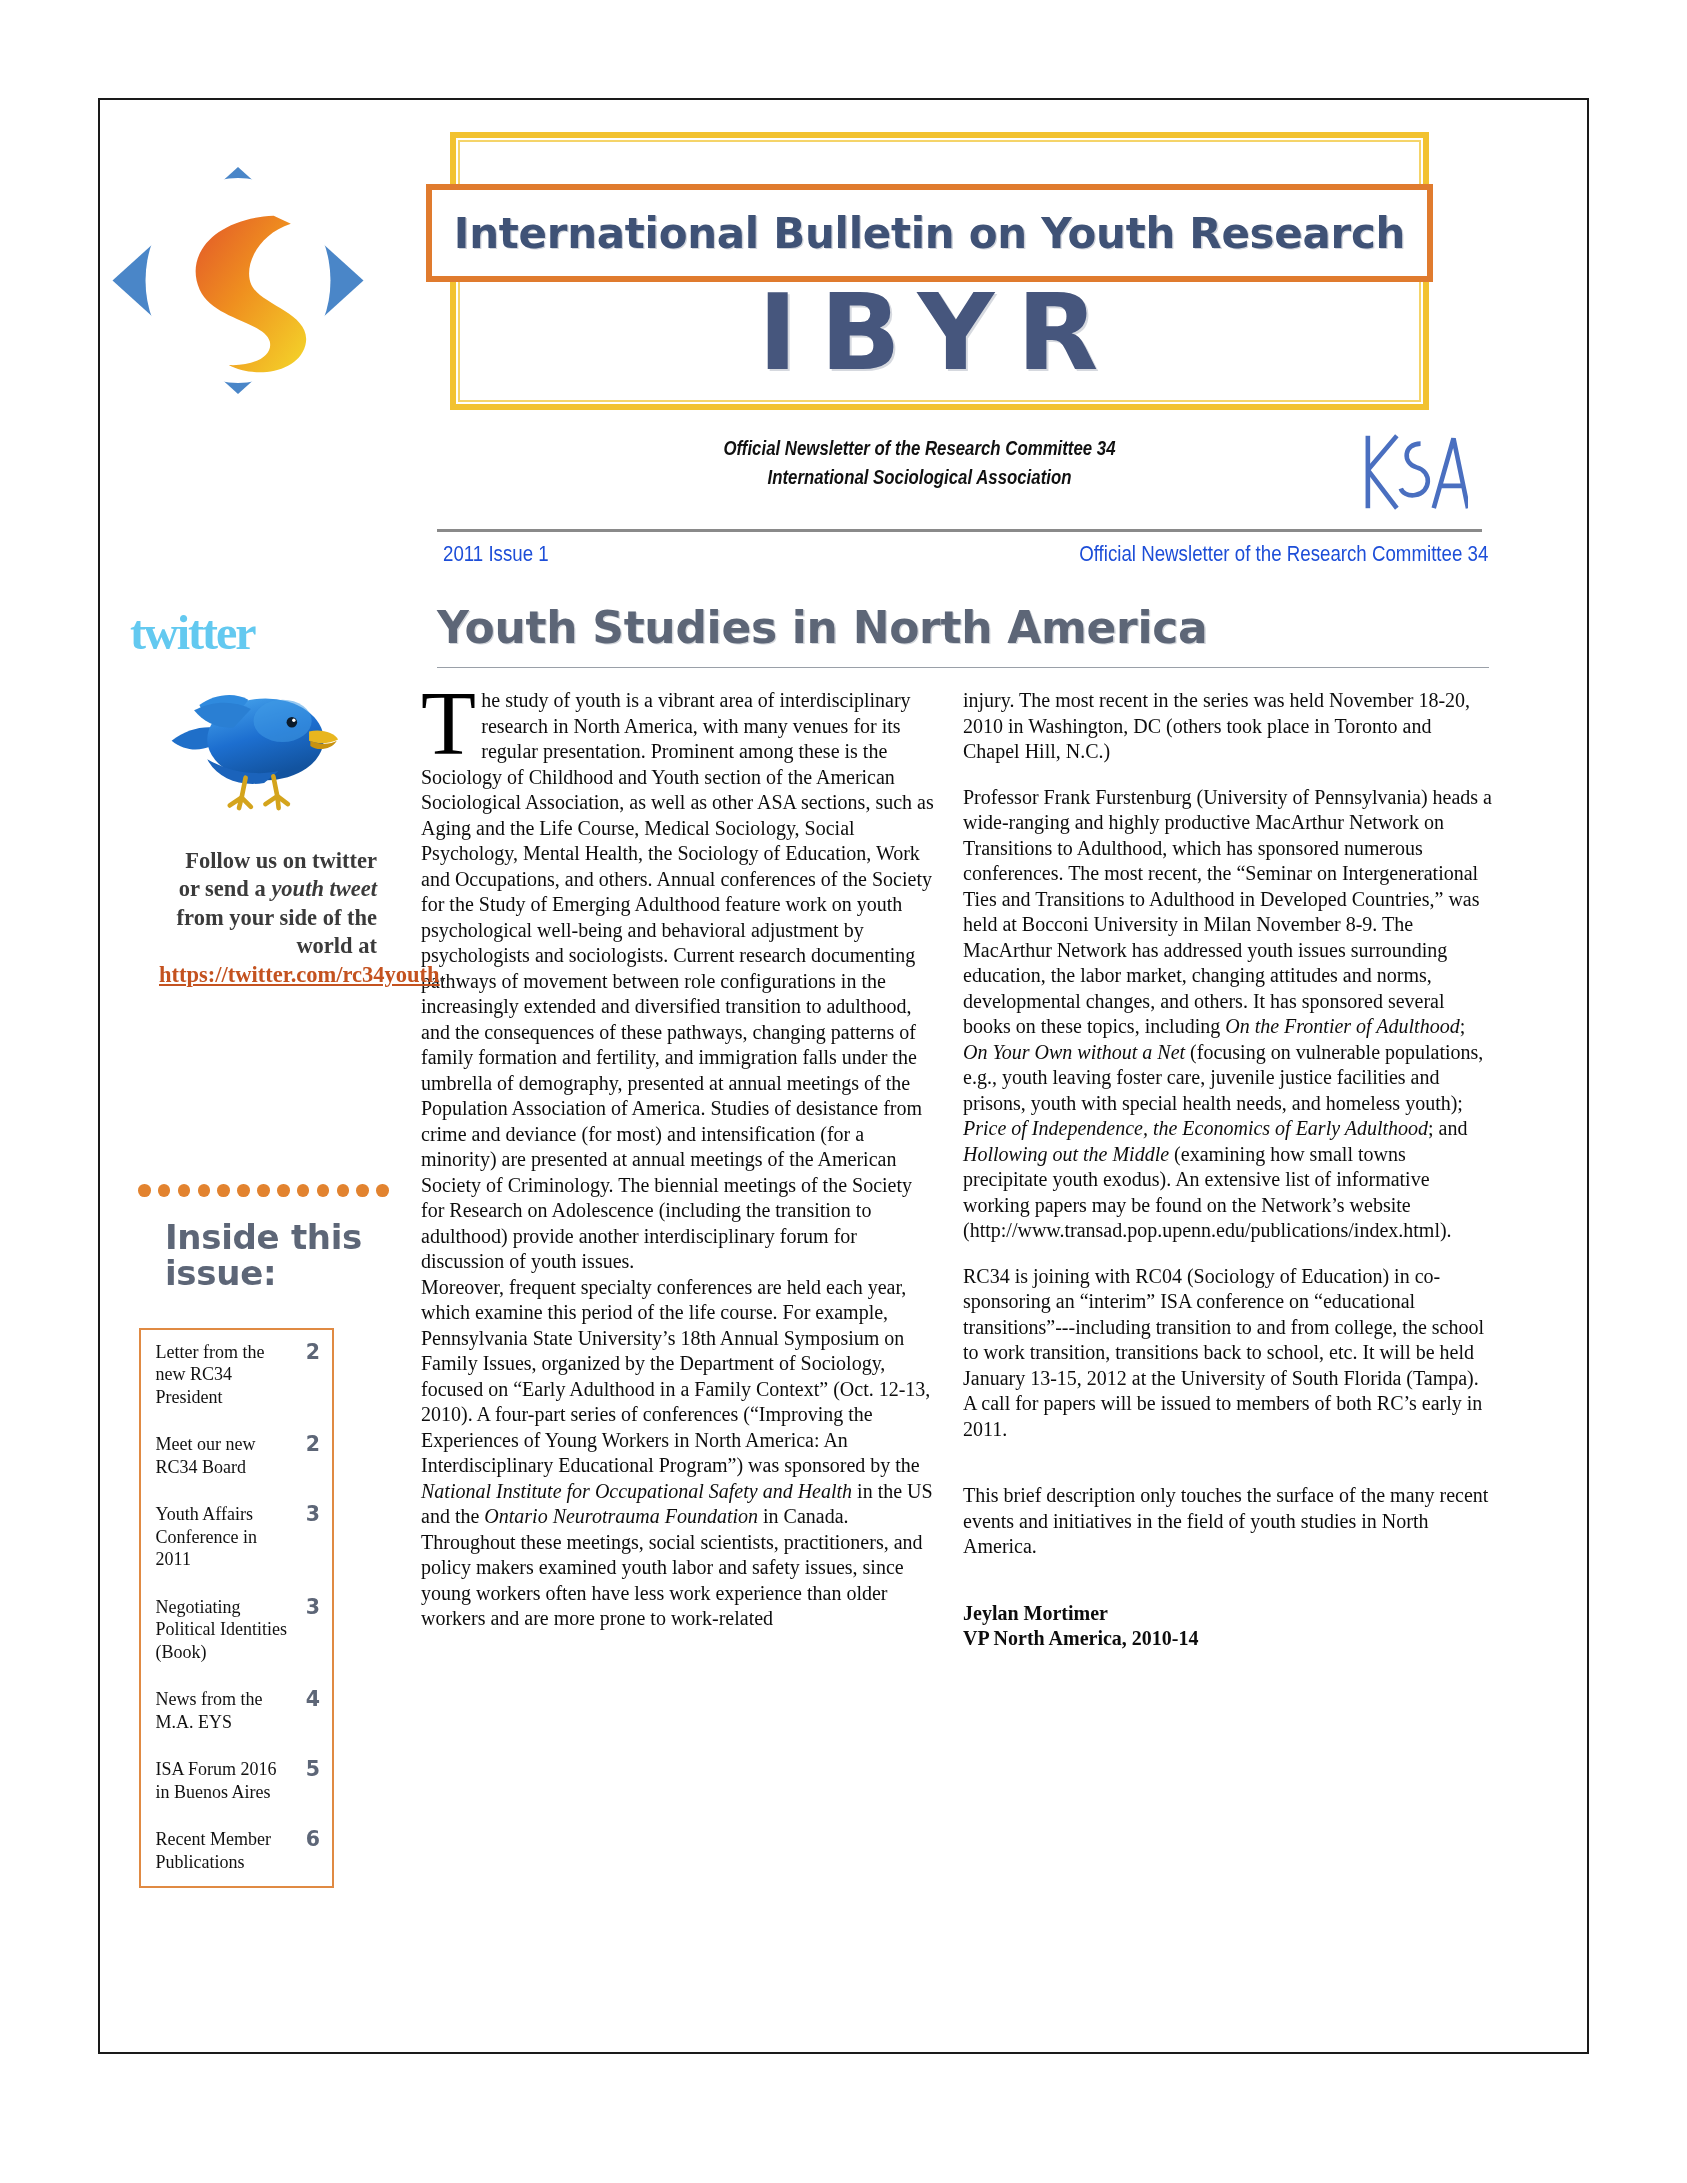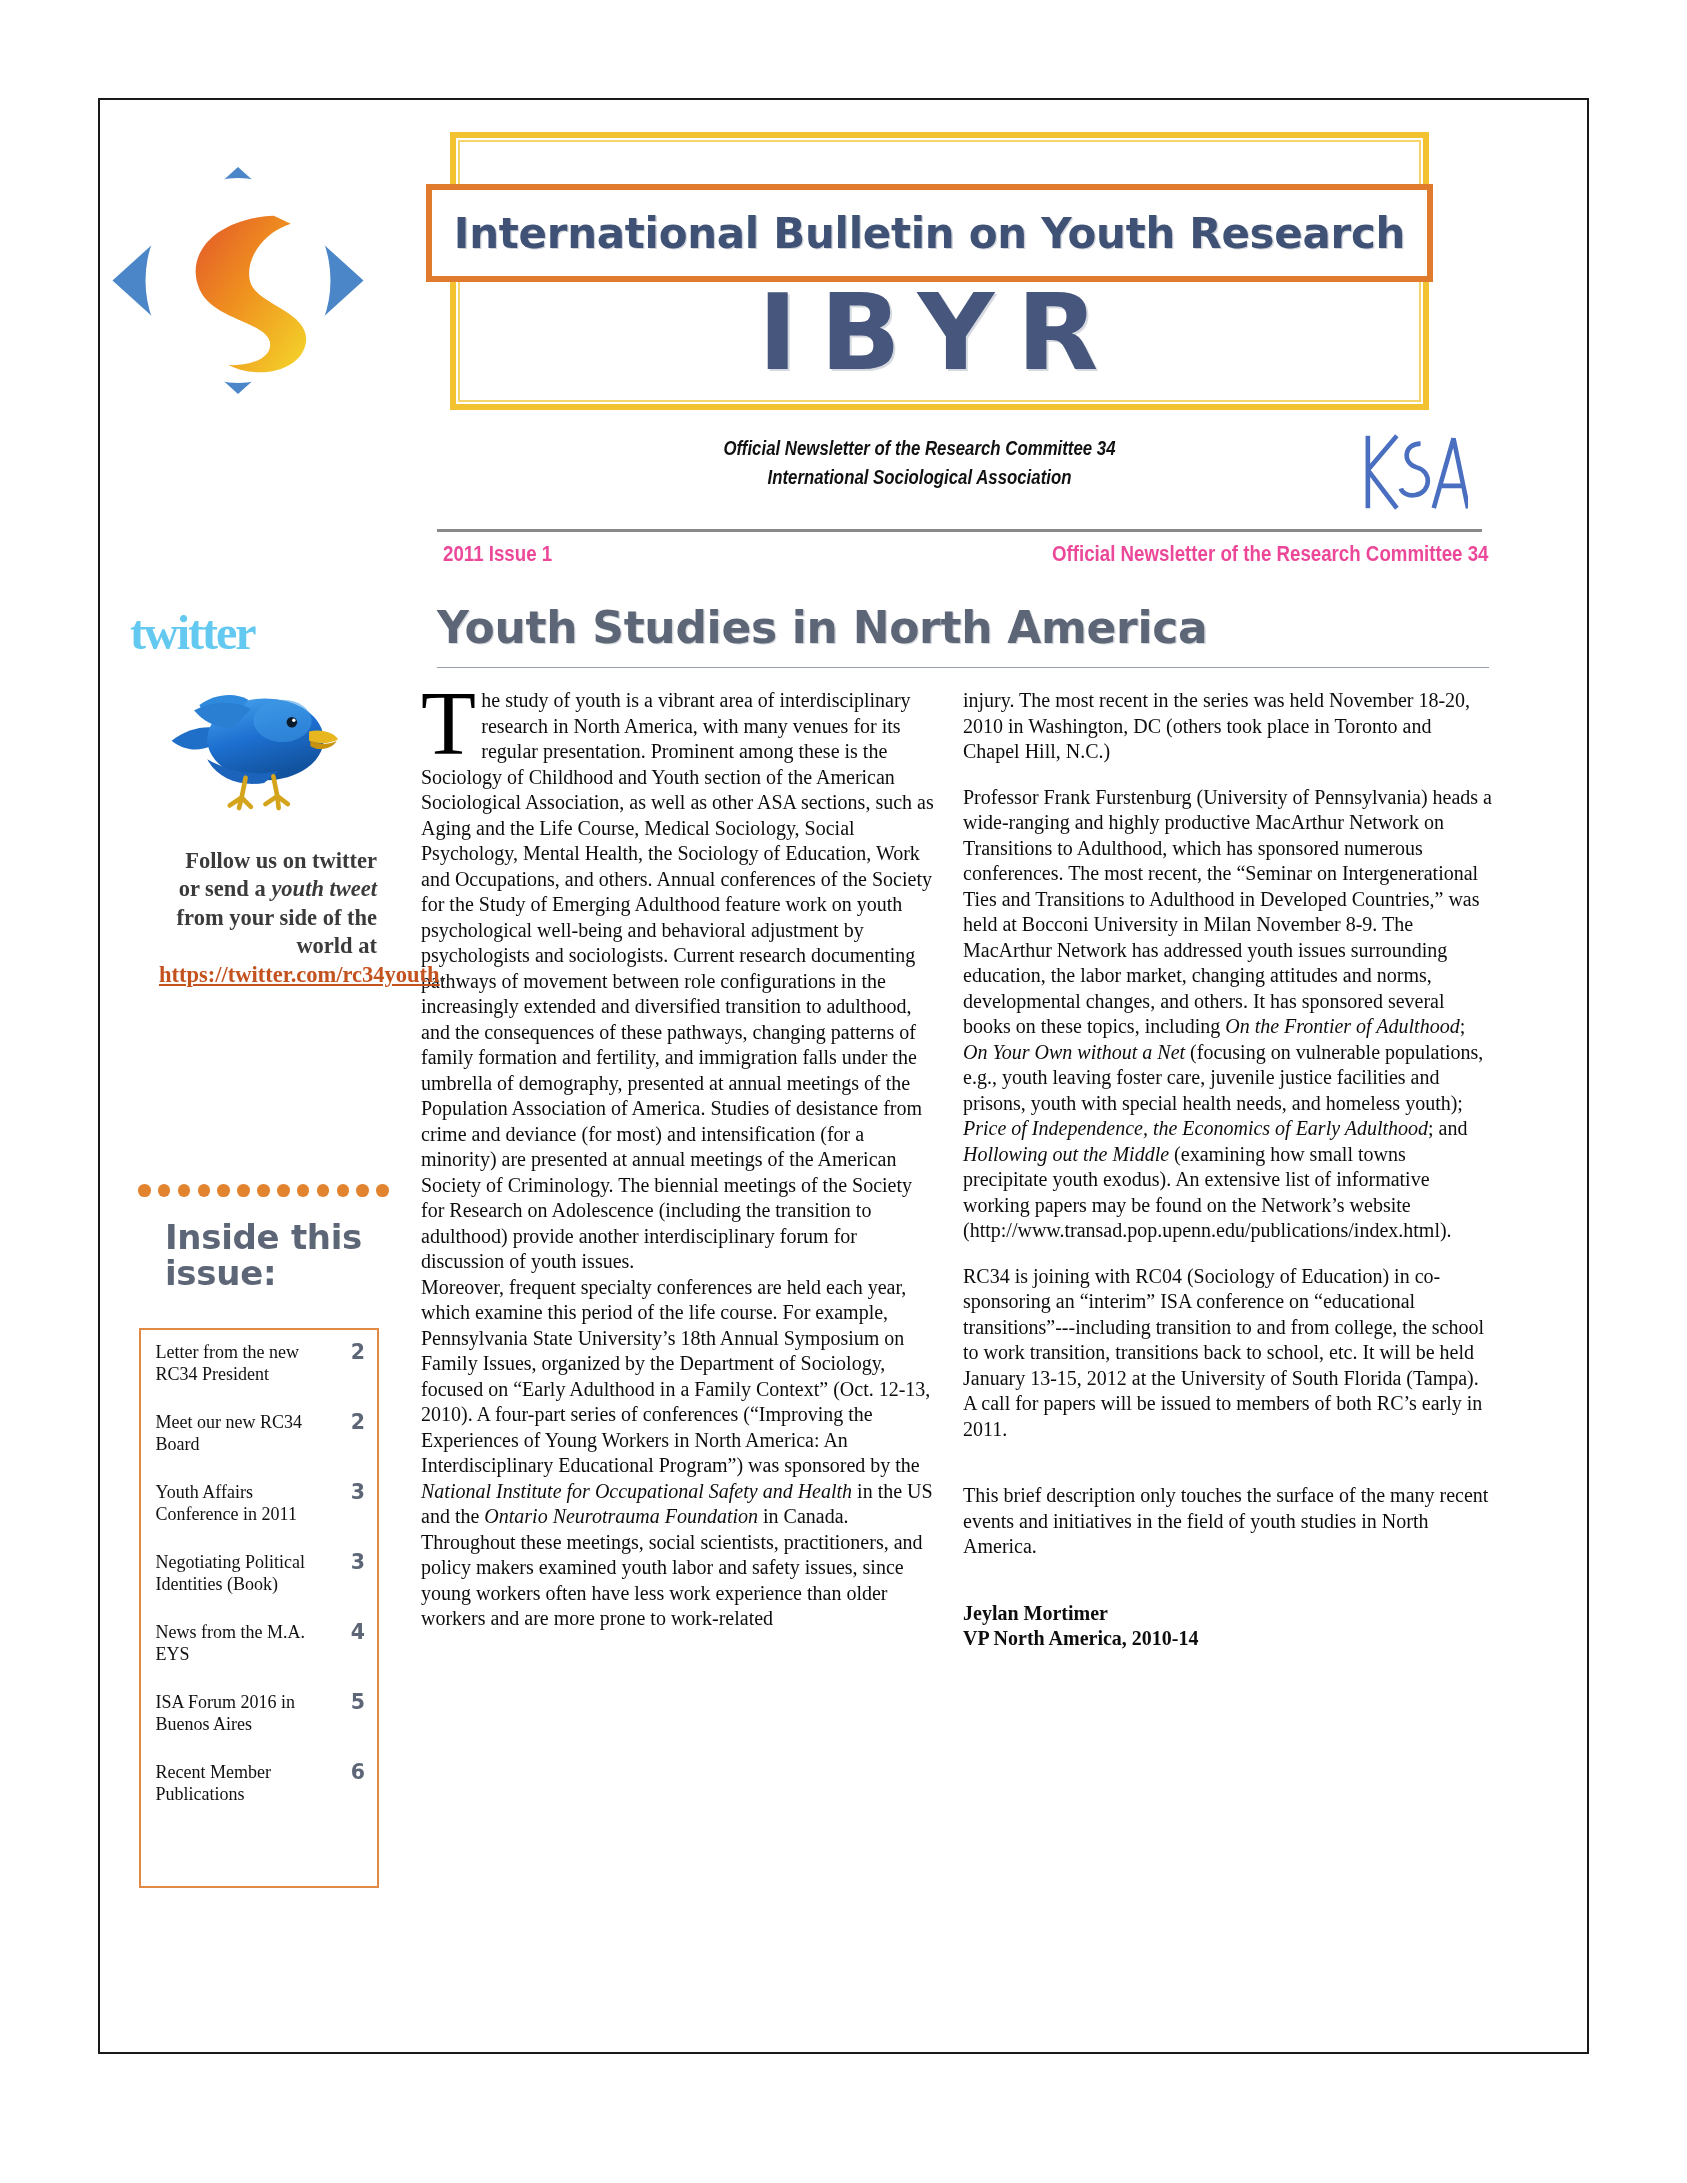--- a/index.html
+++ b/index.html
@@ -129,23 +129,23 @@
     height: 2.6px;
     background: #8a8a8a;
   }
   #issue-line {
     position: absolute;
     left: 443px;
     top: 541px;
     width: 1045px;
     height: 40px;
     font-family: "Liberation Sans", sans-serif;
-    font-weight: bold;
+    font-weight: normal;
     font-size: 22px;
-    color: #ec4899;
+    color: #1d4ed8;
   }
   #issue-left {
     position: absolute;
     left: 0; top: 0;
     transform: scaleX(0.85);
     transform-origin: left top;
     white-space: nowrap;
   }
   #issue-right {
     position: absolute;
@@ -287,21 +287,21 @@
     font-weight: bold;
     font-size: 34px;
     line-height: 36px;
     color: #5d6677;
     letter-spacing: -0.3px;
   }
   #toc-box {
     position: absolute;
     left: 139px;
     top: 1328px;
-    width: 240px;
+    width: 195px;
     height: 560px;
     border: 2px solid #e08a43;
     box-sizing: border-box;
     padding: 10.6px 12px 0 14.6px;
   }
   .toc-item {
     display: flex;
     align-items: flex-start;
     margin-bottom: 25px;
   }

